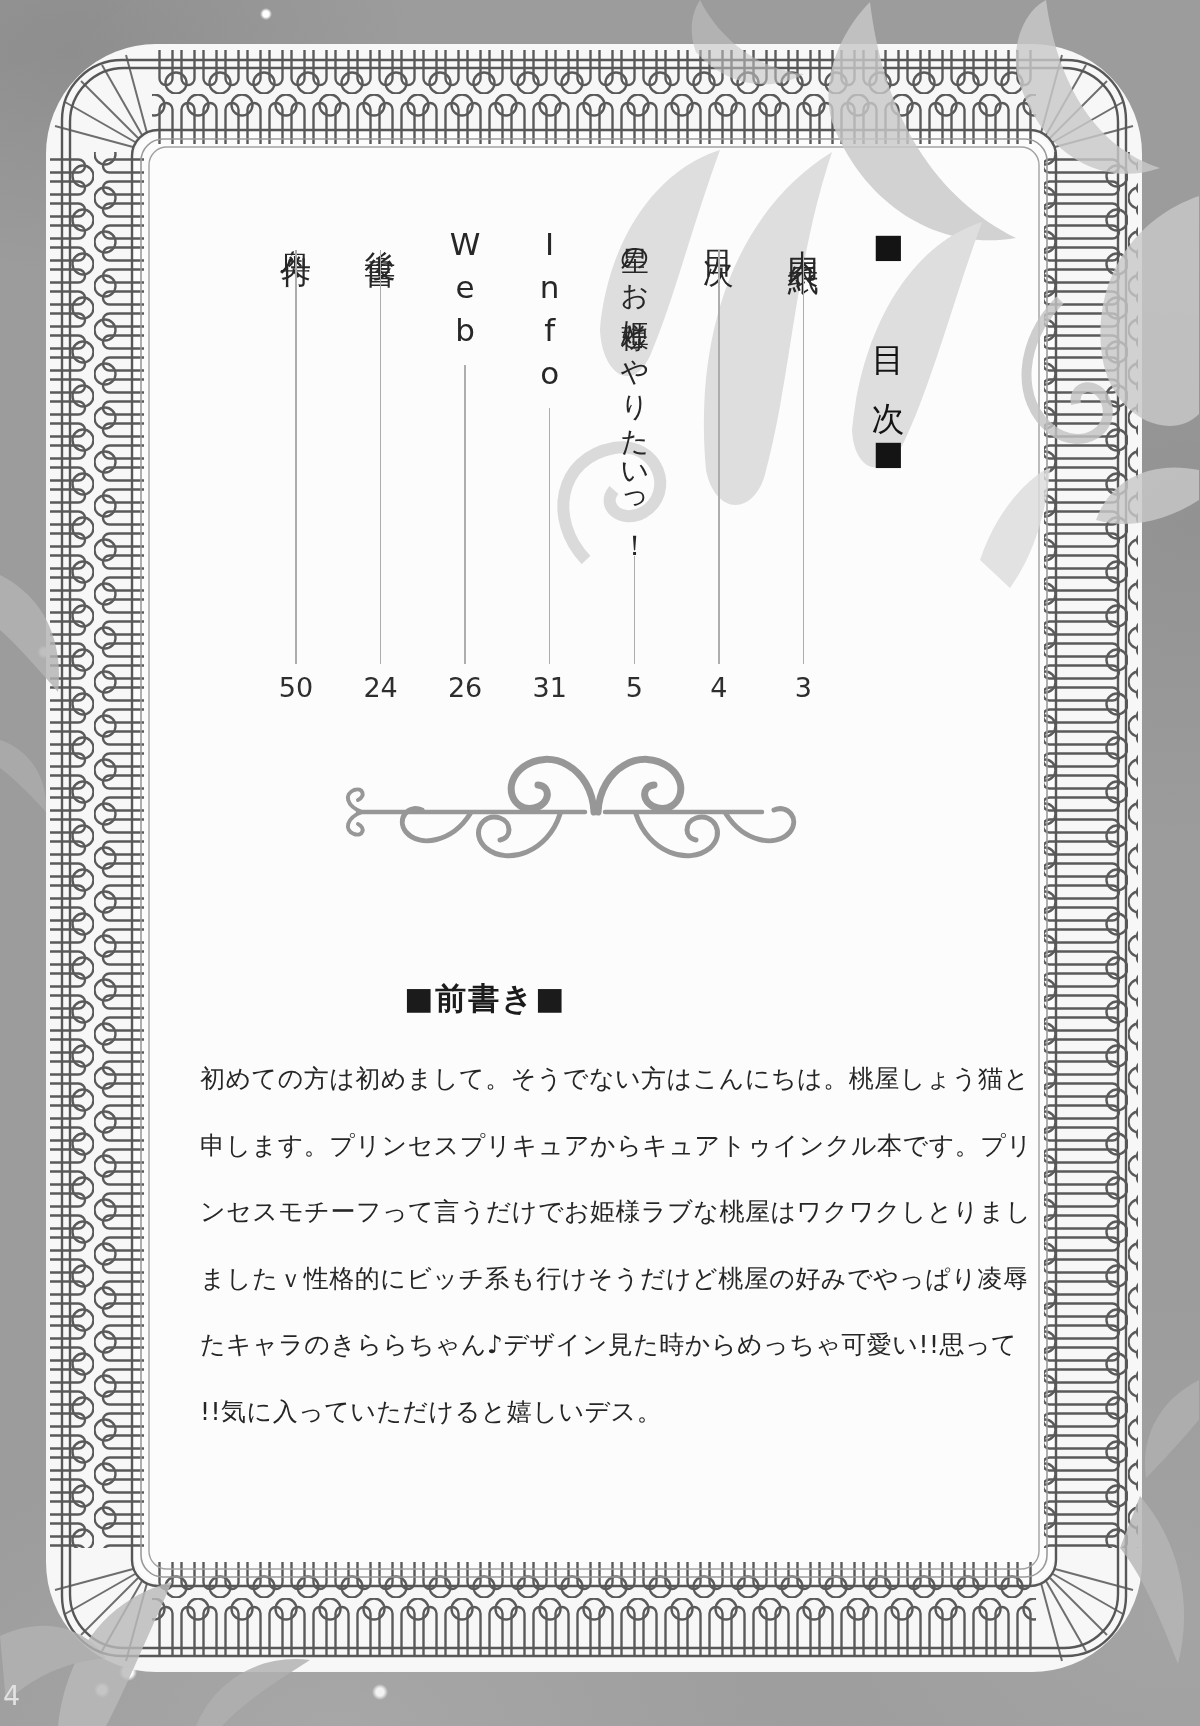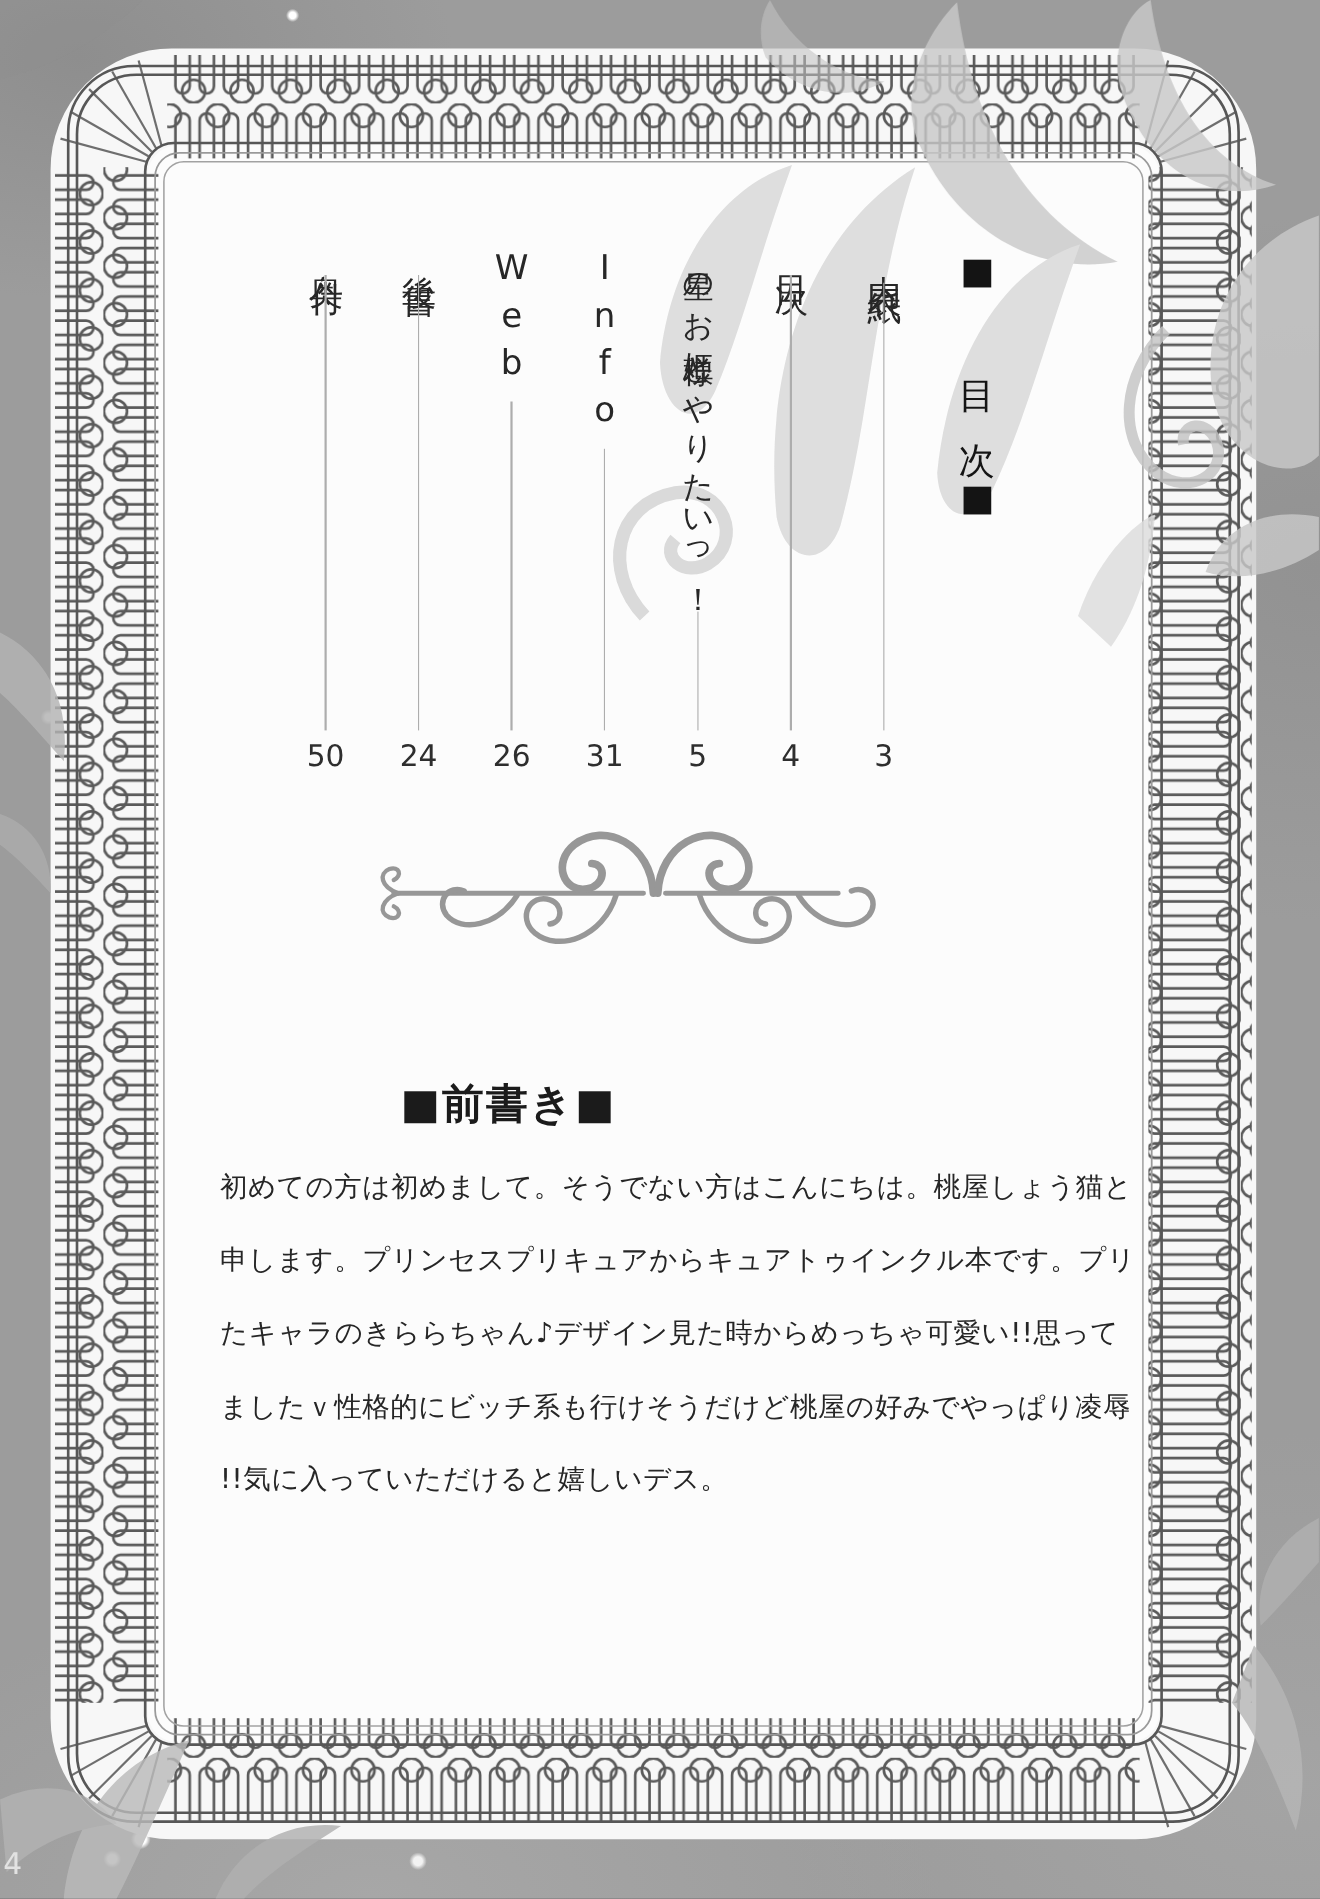--- a/index.html
+++ b/index.html
@@ -56,22 +56,22 @@
     background: #adadad;
     margin: 10px 0 8px 0;
     min-height: 20px;
   }
   .pnum { font-size: 27px; color: #2e2e2e; height: 32px; line-height: 32px; }
   .toc-col.header-col { height: auto; }
   .header-text { font-size: 33px; letter-spacing: 56px; color: #141414; }
 
   .foreword-heading {
     position: absolute;
-    left: 364px; top: 978px;
-    font-size: 38px;
+    left: 404px; top: 978px;
+    font-size: 31px;
     font-weight: bold;
     letter-spacing: 2px;
     color: #1b1b1b;
     z-index: 3;
   }
   .foreword {
     position: absolute;
     left: 188px; top: 1040px;
     width: 784px;
     font-size: 25px;
@@ -214,20 +214,21 @@
     </div>
     <div class="toc-col header-col">
       <span class="vtext header-text">■目次■</span>
     </div>
   </div>
 
   <div class="foreword-heading">■前書き■</div>
   <div class="foreword">
     <p>初めての方は初めまして。そうでない方はこんにちは。桃屋しょう猫と</p>
     <p>申します。プリンセスプリキュアからキュアトゥインクル本です。プリ</p>
+    <p>ンセスモチーフって言うだけでお姫様ラブな桃屋はワクワクしとりまし</p>
+    <p>ましたｖ性格的にビッチ系も行けそうだけど桃屋の好みでやっぱり凌辱</p>
     <p>たキャラのきららちゃん♪デザイン見た時からめっちゃ可愛い!!思って</p>
-    <p>ましたｖ性格的にビッチ系も行けそうだけど桃屋の好みでやっぱり凌辱</p>
     <p>!!気に入っていただけると嬉しいデス。</p>
   </div>
 
   <div class="folio">4</div>
 
 </div>
 
 </body></html>

